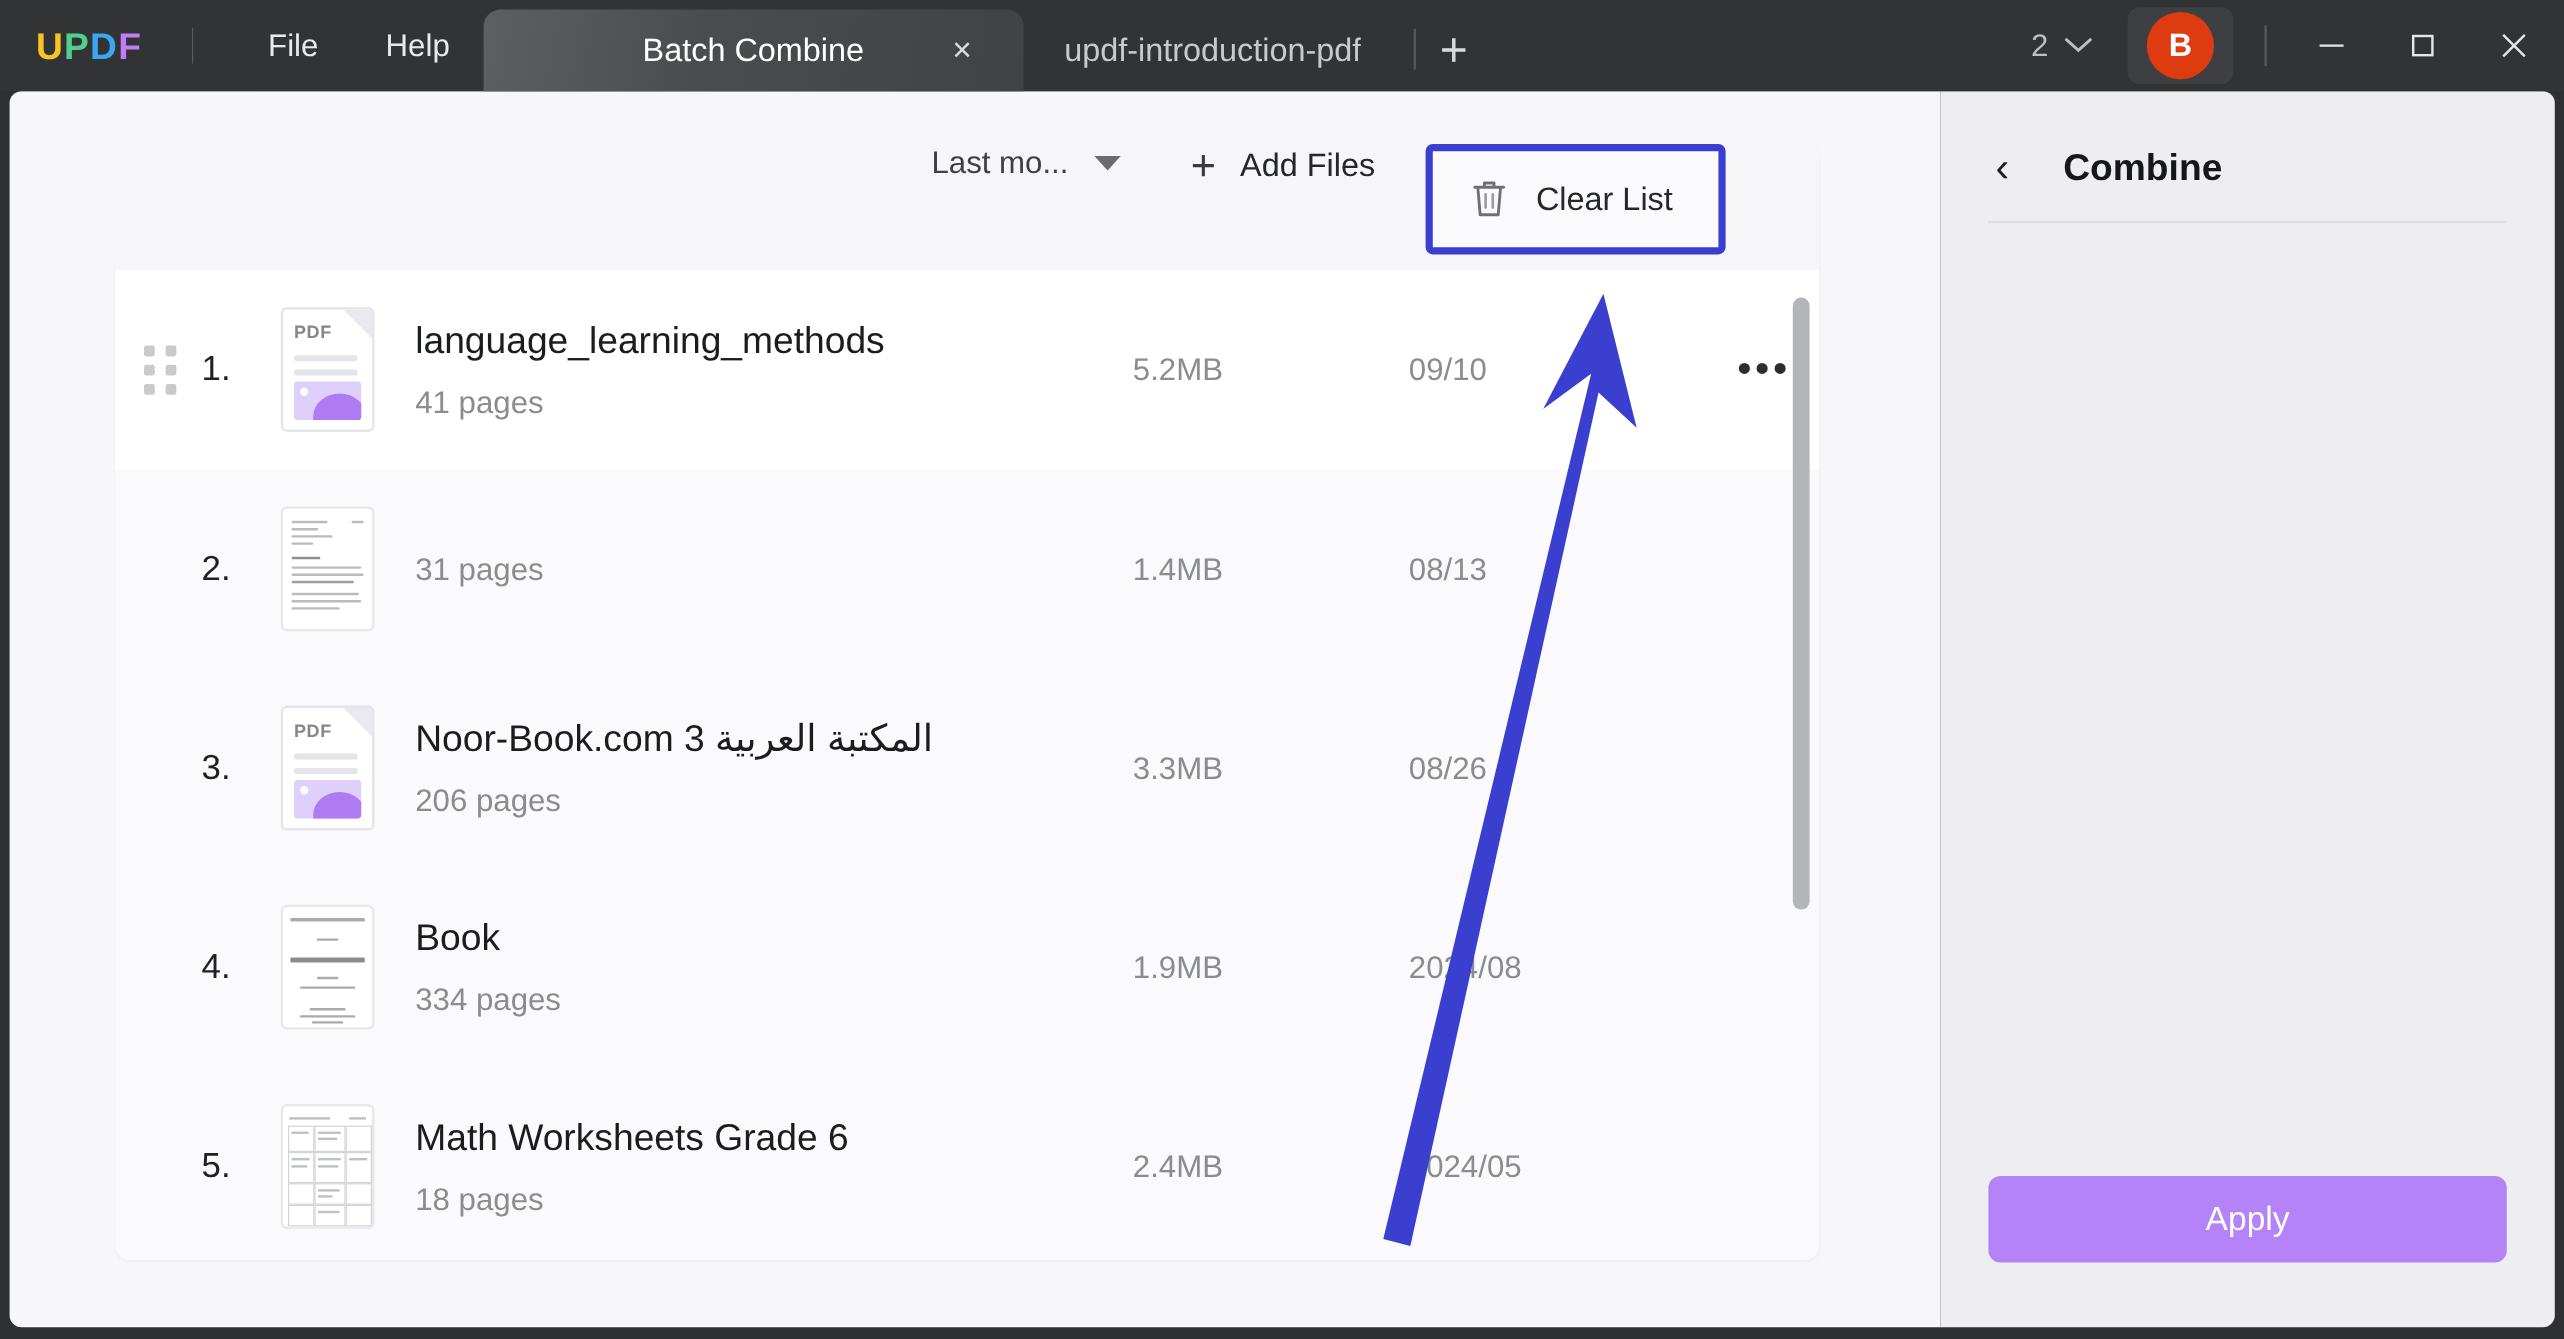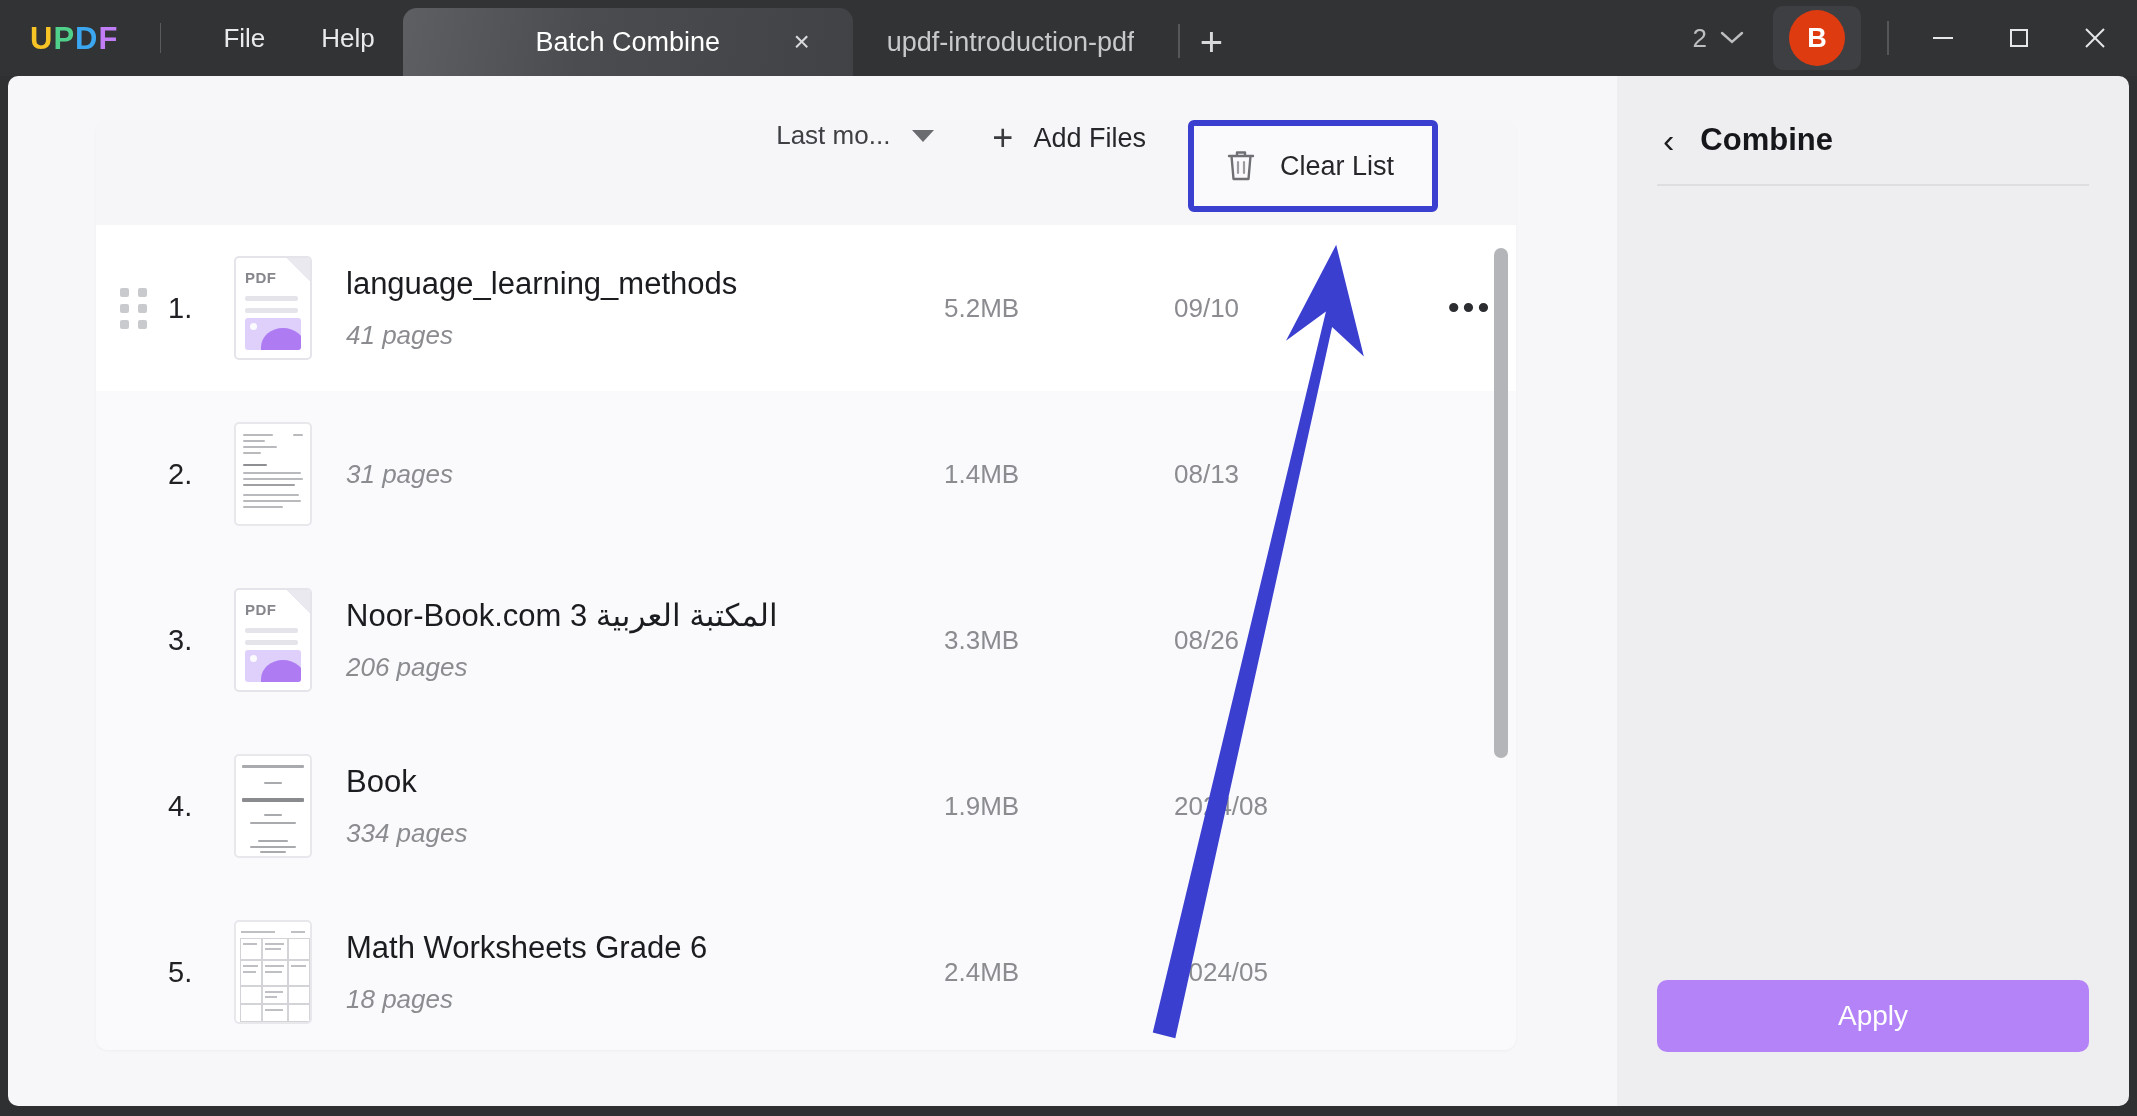--- a/index.html
+++ b/index.html
@@ -196,21 +196,21 @@
   .thumb-title-doc .tl { background:#a9aaad; }
 
   .thumb-grid .cell { position:absolute; border:1px solid #d3d4d7; }
   .thumb-grid .gl { position:absolute; background:#bfc0c3; height:1.5px; }
 
   .file-meta { flex:1; min-width:0; }
   .file-name {
     font-size:31px; color:#1b1c1f; margin-bottom:18px;
     white-space:nowrap; overflow:hidden; text-overflow:ellipsis;
   }
-  .file-pages { font-size:26px; color:#8b8c90;font-style:italic; }
+  .file-pages { font-size:26px; color:#8b8c90; }
   .file-size { width:230px; font-size:26px; color:#8b8c90; }
   .file-date { width:250px; font-size:26px; color:#8b8c90; }
   .row-more {
     width:92px; display:flex; align-items:center; justify-content:center;
     color:#2c2d30; font-size:34px; letter-spacing:3px; line-height:0.4;
     visibility:hidden;
   }
   .file-row.hovered .row-more { visibility:visible; }
 
   
@@ -225,21 +225,21 @@
   
   #right-panel {
     width:512px; flex:0 0 512px;
     background:#eeeef0;
     border-radius:0 10px 10px 0;
     display:flex; flex-direction:column;
     padding:34px 40px 40px 40px;
   }
   #panel-header { display:flex; align-items:center; gap:26px; padding:12px 0 26px 6px; }
   #panel-back { color:#1c1d20; font-size:34px; font-weight:300; line-height:1; }
-  #panel-title { font-size:31px; font-weight:bold; color:#16171a; }
+  #panel-title { font-size:31px; font-weight:bold; color:#16171a;margin-left:19px; }
   #panel-divider { height:2px; background:#dedee1; }
   #tip-card {
     margin-top:48px; background:#4a4a4c; border-radius:14px;
     padding:34px 36px 38px 36px;
     color:#f2f2f4; font-size:27px; line-height:1.45;
   }
   #tip-card .bell { margin-right:12px; vertical-align:-3px; }
   #panel-spacer { flex:1; }
   #apply-btn {
     height:72px; border-radius:10px; background:#b583f8;

